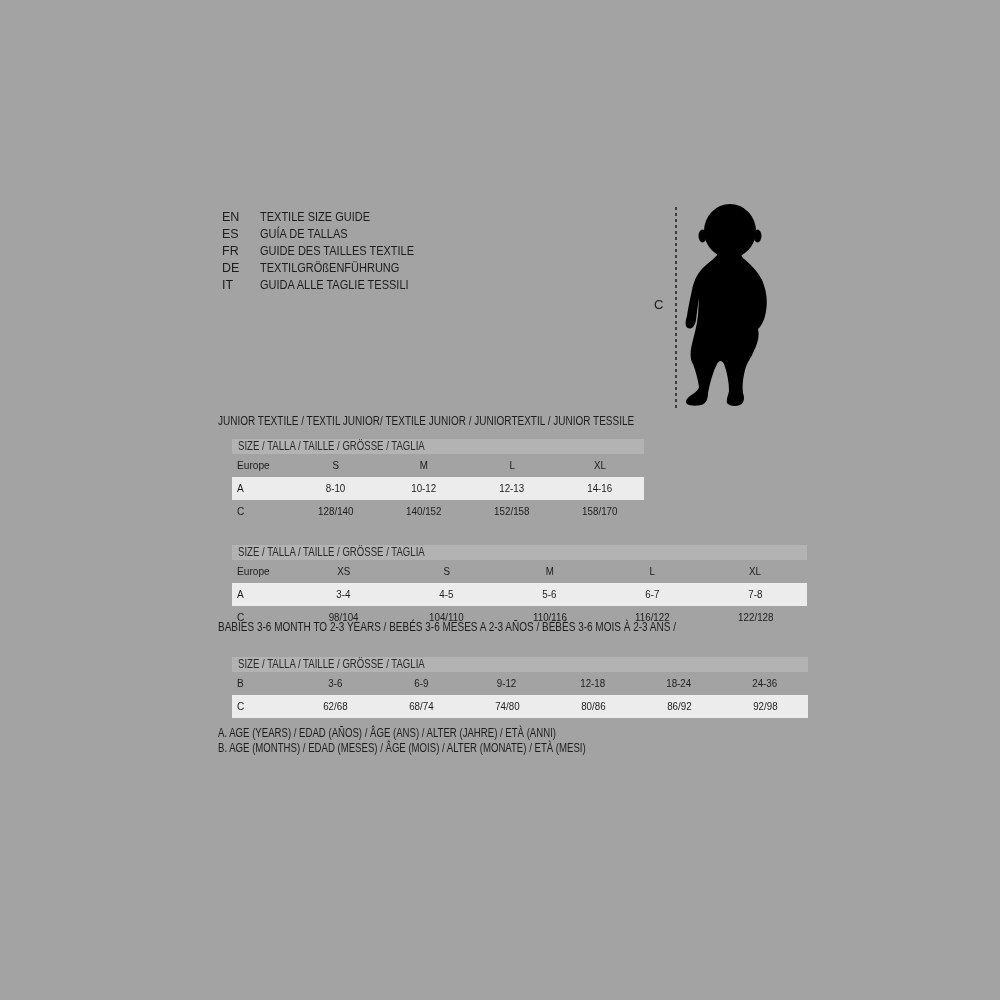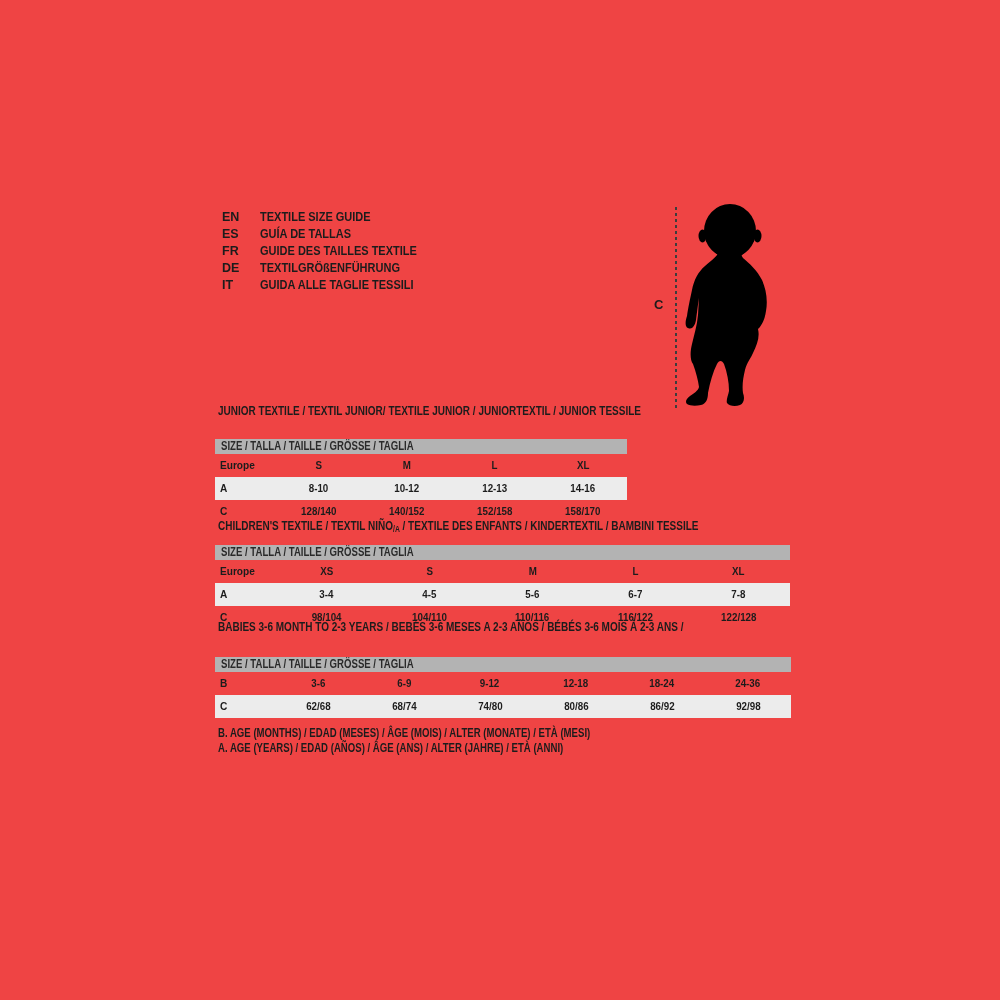--- a/index.html
+++ b/index.html
@@ -1,22 +1,22 @@
 <!DOCTYPE html>
 <html><head>
 <meta charset="utf-8">
 <style>
   html, body { margin: 0; padding: 0; background: #ffffff; }
   .canvas {
     position: relative;
     width: 1000px;
     height: 1000px;
-    background: #ef4444;
+    background: #a3a3a3;
     font-family: "Liberation Sans", sans-serif;
-    font-weight: 700;
+    font-weight: 400;
     color: #1c1c1c;
     overflow: hidden;
   }
   
   .cond80 { display: inline-block; transform: scaleX(0.80); transform-origin: 0 50%; white-space: nowrap; }
   .cond88 { display: inline-block; transform: scaleX(0.88); transform-origin: 0 50%; white-space: nowrap; }
   .condC  { display: inline-block; transform: scaleX(0.85); transform-origin: 50% 50%; white-space: nowrap; }
 
   
   .lang-block { position: absolute; left: 222px; top: 209px; }
@@ -29,21 +29,21 @@
   .dotted-line {
     position: absolute; left: 35px; top: 12px; width: 2px; height: 202px;
     background: repeating-linear-gradient(to bottom, #3d3d3d 0 3px, transparent 3px 6px);
   }
   .toddler { position: absolute; left: 45px; top: 8px; }
 
   
   .section-title { position: absolute; font-size: 12.5px; line-height: 16px; }
   .sub { font-size: 8.5px; vertical-align: -2px; }
 
-  .size-table { position: absolute; font-size: 11.5px; }
+  .size-table { position: absolute; font-size: 11.5px; margin-left: 17px; }
   .size-bar {
     height: 15px; line-height: 15px; background: #b3b3b3;
     padding-left: 6px; font-size: 12px; color: #2a2a2a;
   }
   .trow { display: grid; height: 23px; line-height: 17px; align-items: center; }
   .t1 .trow { grid-template-columns: 60px repeat(4, 88px); }
   .t2 .trow { grid-template-columns: 60px repeat(5, 103px); }
   .t3 .trow { grid-template-columns: 60px repeat(6, 86px); }
   .trow.shade { background: #ececec; }
   .rlabel { padding-left: 5px; text-align: left; }
@@ -116,21 +116,21 @@
                  C72,142 75,134 73,126
                  C77,122 80,116 81,108
                  C83,97 81,86 77,77
                  C72,67 64,60 58,55
                  C56,52 55,49 56,47
                  Z"></path>
       </g>
     </svg>
   </div>
 
-  <div class="section-title" style="left:218px; top:403px;text-align:center;">
+  <div class="section-title" style="left:218px; top:413px;text-align:center;">
     <span class="cond80">JUNIOR TEXTILE / TEXTIL JUNIOR/ TEXTILE JUNIOR / JUNIORTEXTIL / JUNIOR TESSILE</span>
   </div>
   <div class="size-table t1" style="left:215px; top:439px; width:412px;">
     <div class="size-bar">
       <span class="cond80">SIZE / TALLA / TAILLE / GRÖSSE / TAGLIA</span>
     </div>
     <div class="trow">
       <span class="rlabel"><span class="cond88">Europe</span></span>
       <span class="cell"><span class="condC">S</span></span>
       <span class="cell"><span class="condC">M</span></span>
@@ -146,23 +146,20 @@
     </div>
     <div class="trow">
       <span class="rlabel"><span class="cond88">C</span></span>
       <span class="cell"><span class="condC">128/140</span></span>
       <span class="cell"><span class="condC">140/152</span></span>
       <span class="cell"><span class="condC">152/158</span></span>
       <span class="cell"><span class="condC">158/170</span></span>
     </div>
   </div>
 
-  <div class="section-title" style="left:218px; top:518px;">
-    <span class="cond80"><span>CHILDREN'S TEXTILE / TEXTIL NIÑO</span><span class="sub">/A</span><span> / TEXTILE DES ENFANTS / KINDERTEXTIL / BAMBINI TESSILE</span></span>
-  </div>
   <div class="size-table t2" style="left:215px; top:545px; width:575px;">
     <div class="size-bar">
       <span class="cond80">SIZE / TALLA / TAILLE / GRÖSSE / TAGLIA</span>
     </div>
     <div class="trow">
       <span class="rlabel"><span class="cond88">Europe</span></span>
       <span class="cell"><span class="condC">XS</span></span>
       <span class="cell"><span class="condC">S</span></span>
       <span class="cell"><span class="condC">M</span></span>
       <span class="cell"><span class="condC">L</span></span>
@@ -208,20 +205,20 @@
       <span class="cell"><span class="condC">68/74</span></span>
       <span class="cell"><span class="condC">74/80</span></span>
       <span class="cell"><span class="condC">80/86</span></span>
       <span class="cell"><span class="condC">86/92</span></span>
       <span class="cell"><span class="condC">92/98</span></span>
     </div>
   </div>
 
   <div class="legend">
     <div class="legend-line">
+      <span class="cond80">A. AGE (YEARS) / EDAD (AÑOS) / ÂGE (ANS) / ALTER (JAHRE) / ETÀ (ANNI)</span>
+    </div>
+    <div class="legend-line">
       <span class="cond80">B. AGE (MONTHS) / EDAD (MESES) / ÂGE (MOIS) / ALTER (MONATE) / ETÀ (MESI)</span>
     </div>
-    <div class="legend-line">
-      <span class="cond80">A. AGE (YEARS) / EDAD (AÑOS) / ÂGE (ANS) / ALTER (JAHRE) / ETÀ (ANNI)</span>
-    </div>
   </div>
 
 </div>
 
 </body></html>

